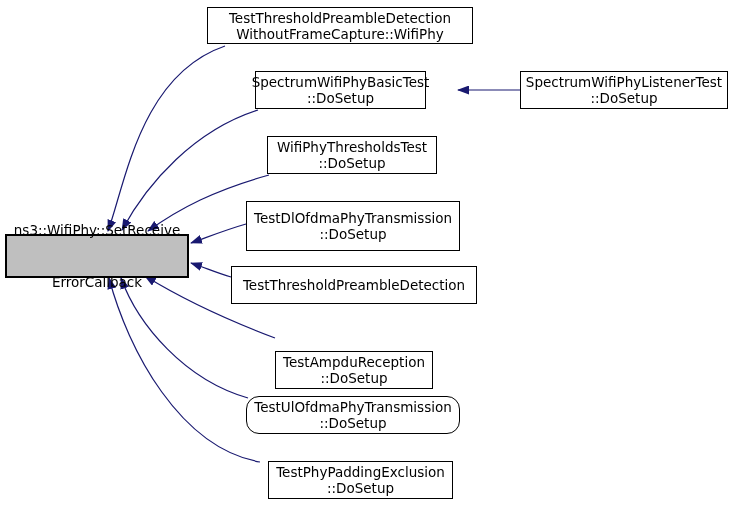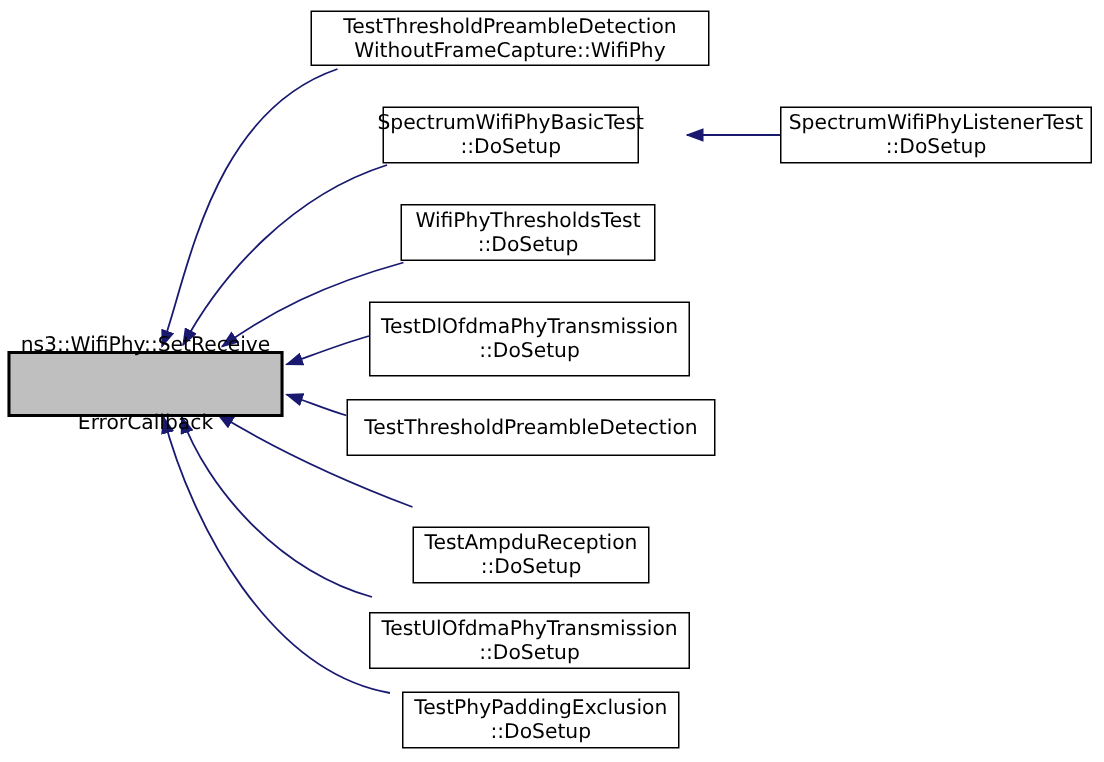--- a/index.html
+++ b/index.html
@@ -42,21 +42,21 @@
   }
   
   #n-focus    { left: 5px;   top: 234px; width: 184px; height: 44px; gap: 36px; }
   #n-c1       { left: 207px; top: 7px;   width: 266px; height: 37px; }
   #n-c2       { left: 255px; top: 71px;  width: 171px; height: 38px; }
   #n-listener { left: 520px; top: 71px;  width: 208px; height: 38px; }
   #n-c3       { left: 267px; top: 136px; width: 170px; height: 38px; }
   #n-c4       { left: 246px; top: 201px; width: 214px; height: 50px; }
   #n-c5       { left: 231px; top: 266px; width: 246px; height: 38px; }
   #n-c6       { left: 275px; top: 331px; width: 158px; height: 38px; margin-top: 20px; }
-  #n-c7       { left: 246px; top: 408px; width: 214px; height: 38px; }
+  #n-c7       { left: 246px; top: 396px; width: 214px; height: 38px; border-radius: 13px; }
   #n-c8       { left: 268px; top: 461px; width: 185px; height: 38px; }
 </style>
 </head>
 <body>
 
 <div class="canvas">
 
   <svg class="edge-layer" viewBox="0 0 736 508" xmlns="http://www.w3.org/2000/svg">
     <defs>
       <marker id="arrowhead" viewBox="0 0 12 9" refX="11" refY="4.5" markerWidth="12" markerHeight="9" markerUnits="userSpaceOnUse" orient="auto">

